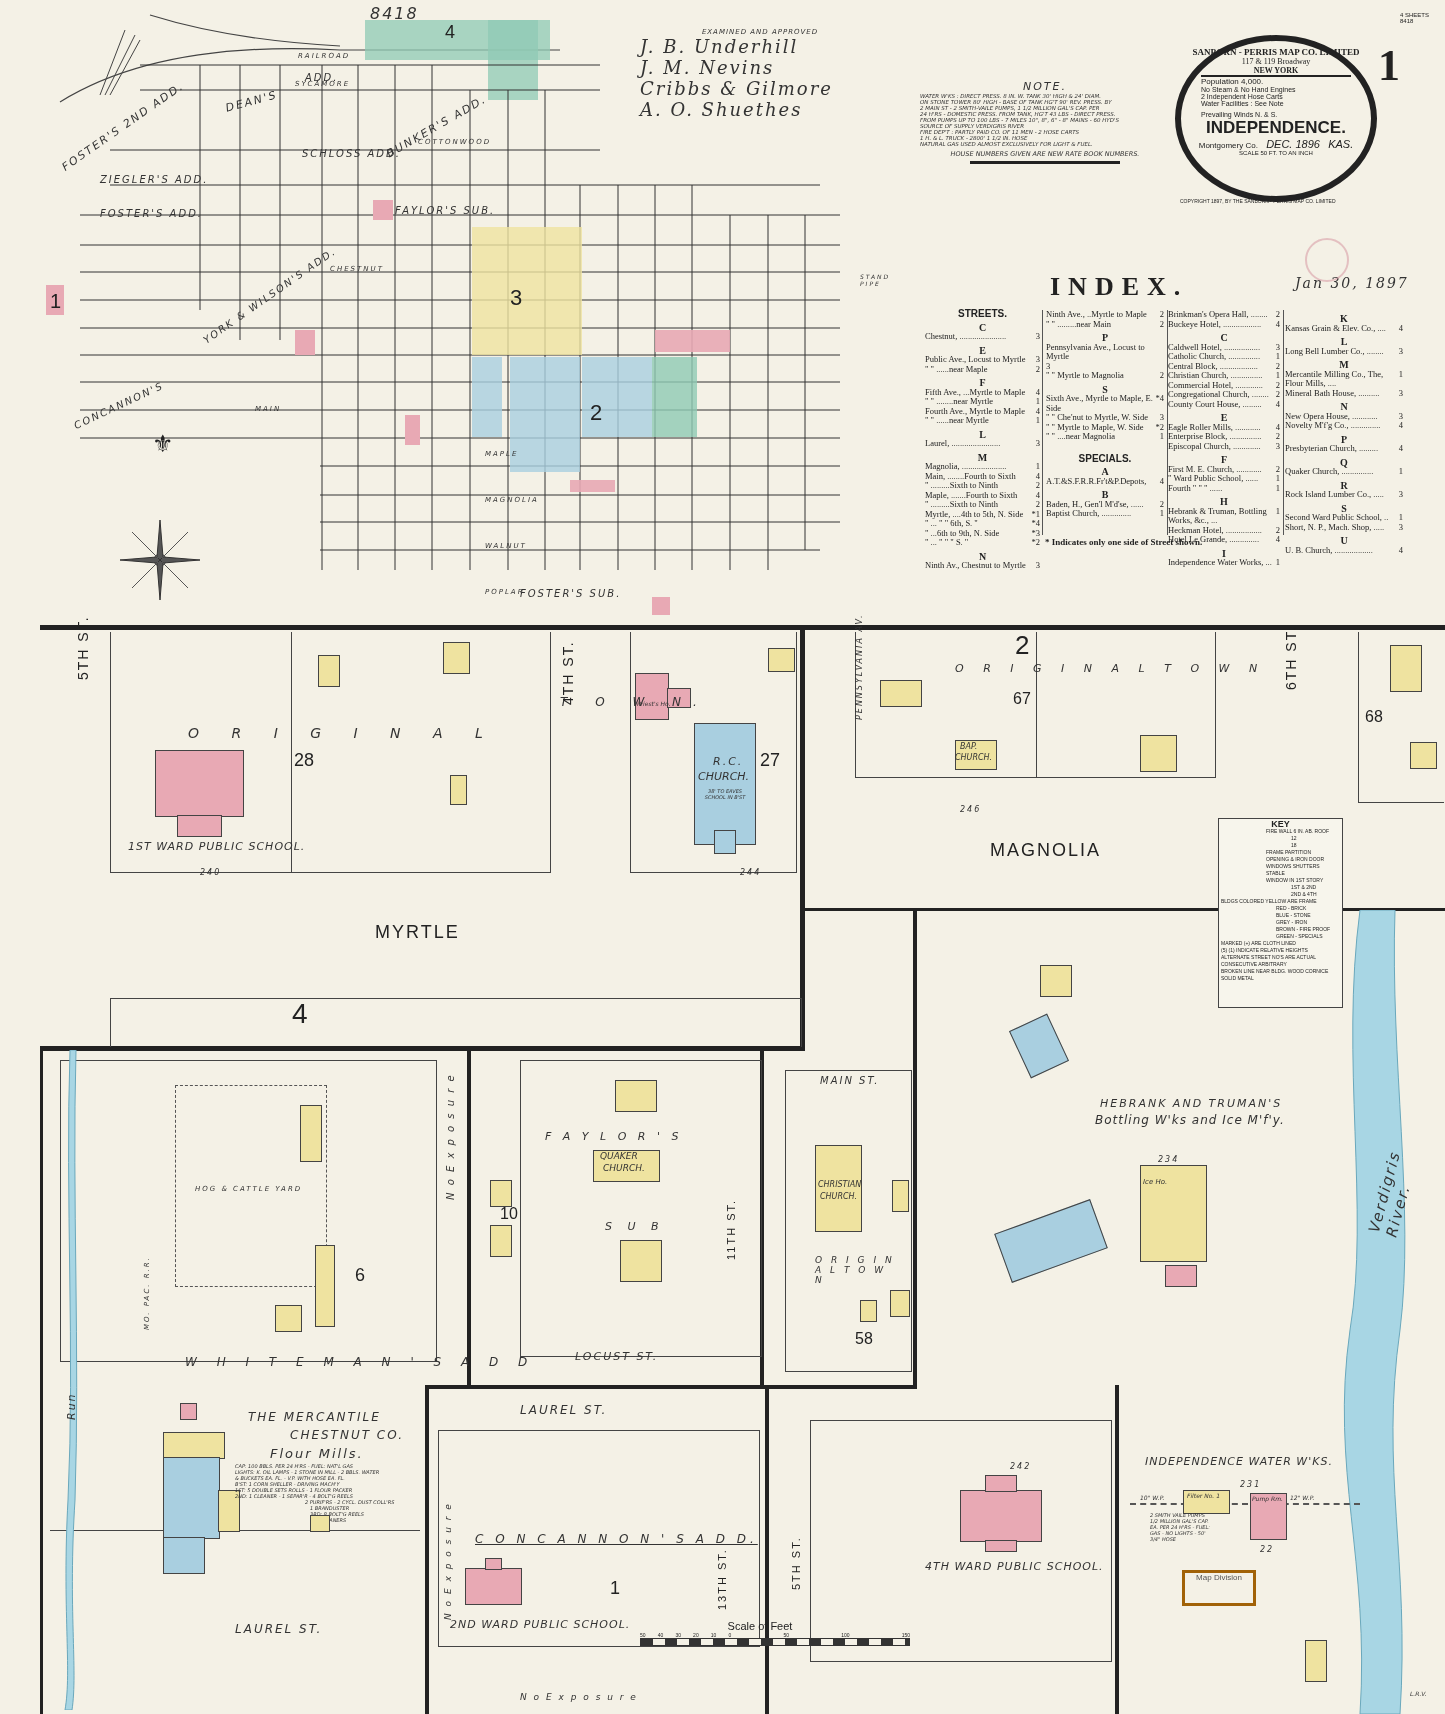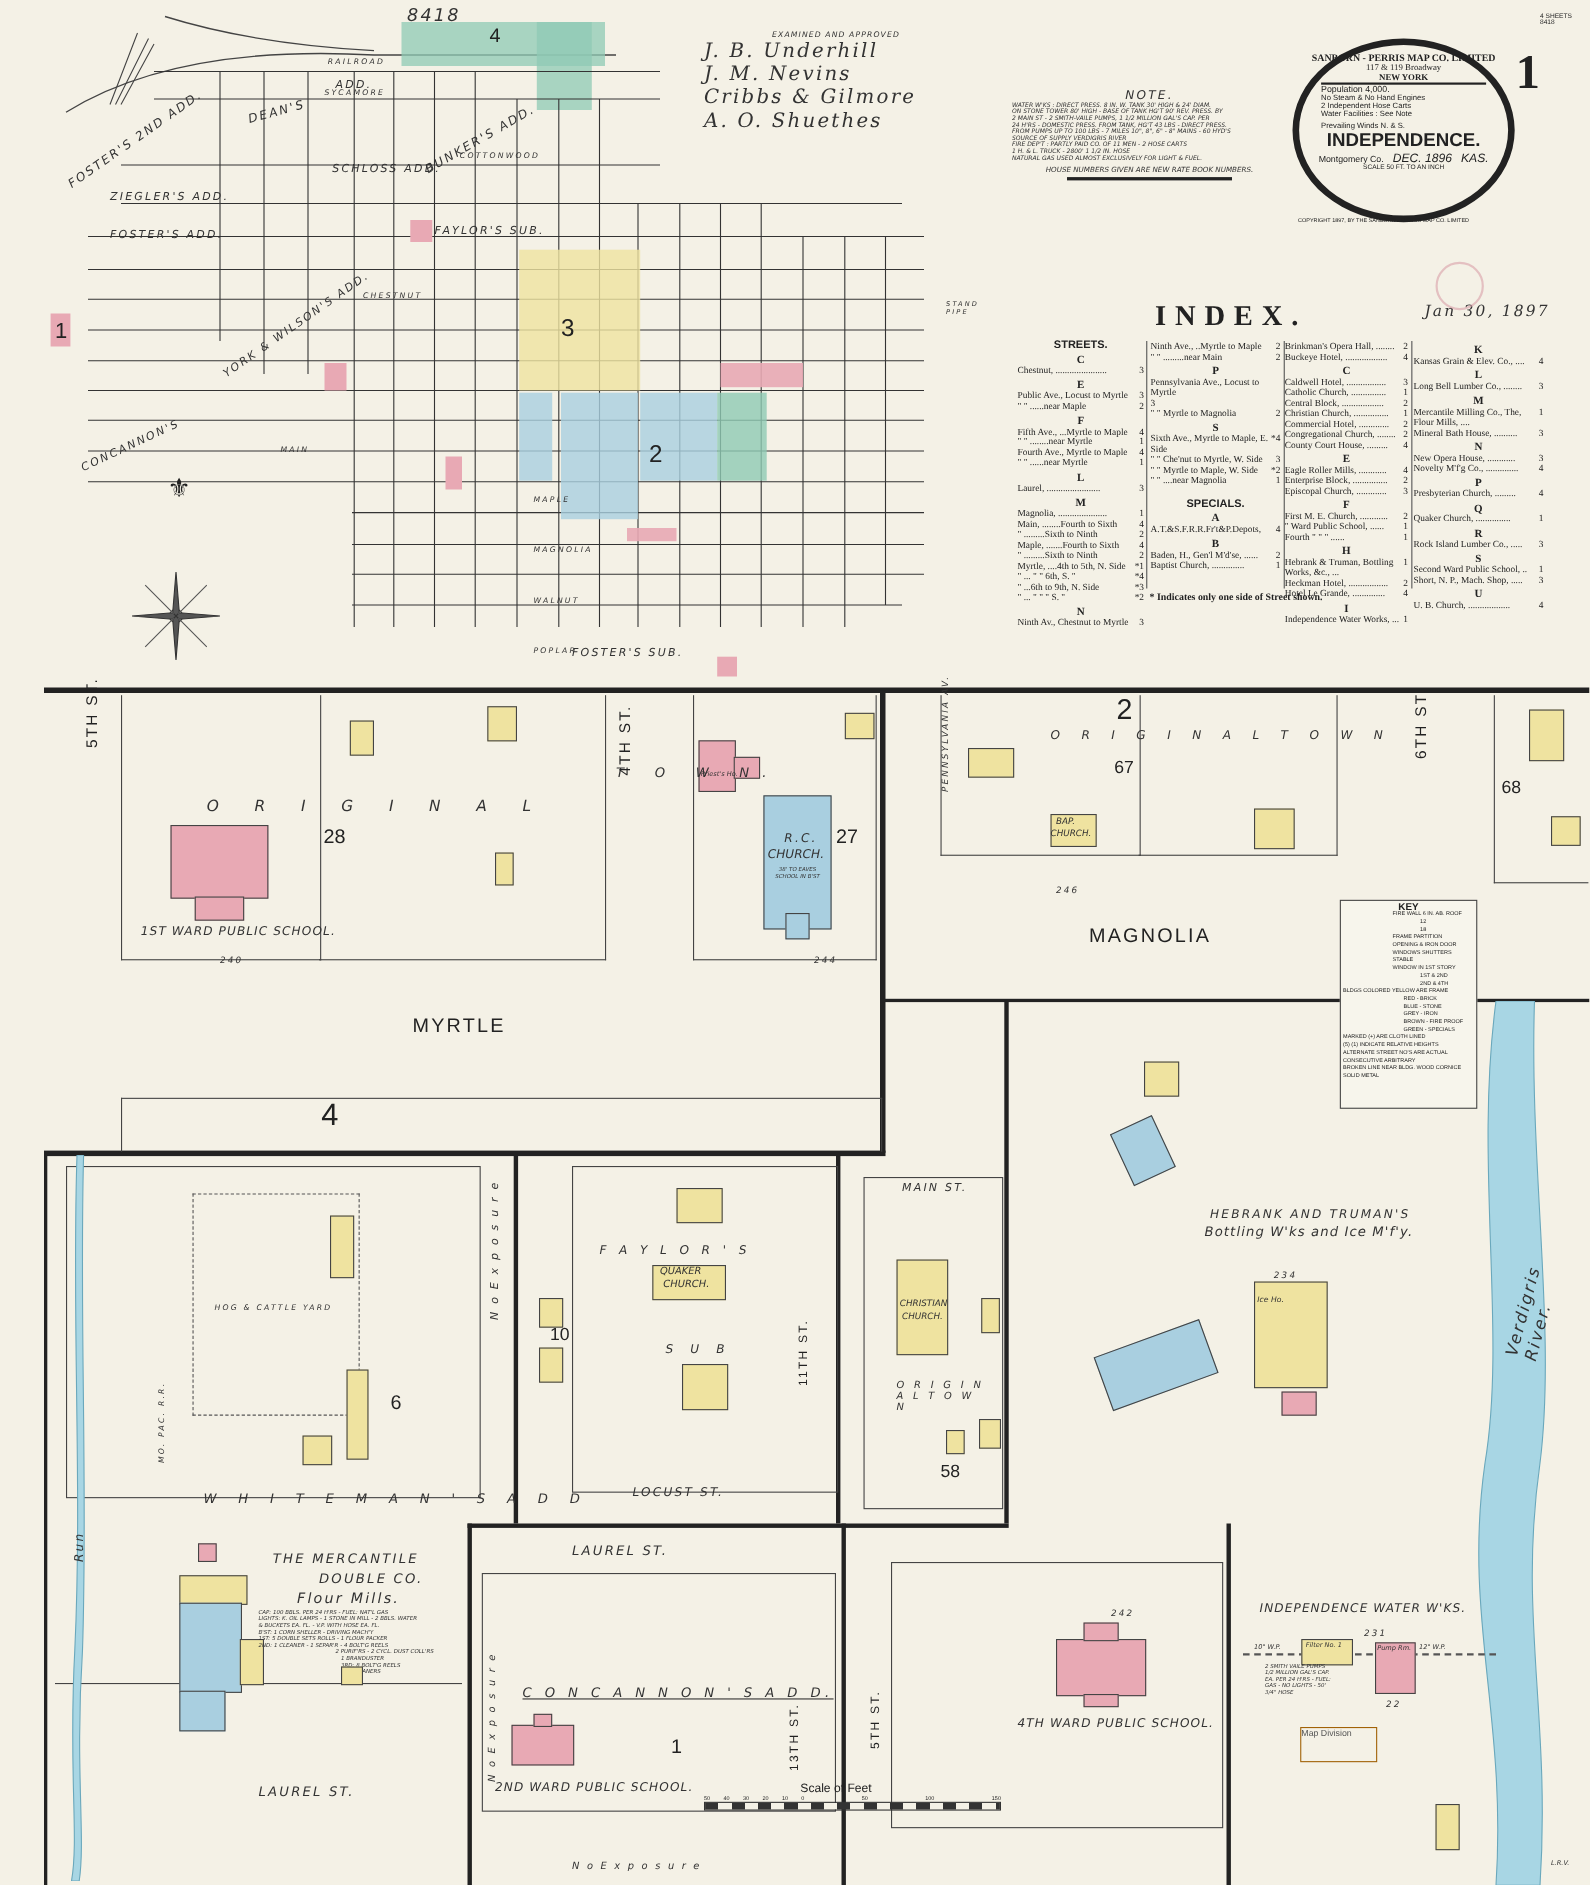--- a/index.html
+++ b/index.html
@@ -572,21 +572,21 @@
 <div class="bldg blue" style="left:1000px;top:1215px;width:100px;height:50px;transform:rotate(-20deg);"></div>
 <div class="bldg yellow" style="left:1040px;top:965px;width:30px;height:30px;"></div>
 <div class="bldg pink" style="left:1165px;top:1265px;width:30px;height:20px;"></div>
 
 <div class="bldg pink" style="left:180px;top:1403px;width:15px;height:15px;"></div>
 <div class="bldg yellow" style="left:163px;top:1432px;width:60px;height:25px;"></div>
 <div class="bldg blue" style="left:163px;top:1457px;width:55px;height:80px;"></div>
 <div class="bldg blue" style="left:163px;top:1537px;width:40px;height:35px;"></div>
 <div class="bldg yellow" style="left:218px;top:1490px;width:20px;height:40px;"></div>
 <span class="abs hand" style="left:248px;top:1410px;font-size:12px;">THE MERCANTILE</span>
-<span class="abs hand" style="left:290px;top:1428px;font-size:12px;">DOUBLE CO.</span>
+<span class="abs hand" style="left:290px;top:1428px;font-size:12px;">CHESTNUT CO.</span>
 <span class="abs hand" style="left:270px;top:1446px;font-size:13px;">Flour Mills.</span>
 <div class="abs" style="left:235px;top:1463px;width:190px;">
   <div class="hand" style="font-size:5px;letter-spacing:0;white-space:nowrap;">CAP: 100 BBLS. PER 24 H'RS - FUEL: NAT'L GAS</div>
   <div class="hand" style="font-size:5px;letter-spacing:0;white-space:nowrap;">LIGHTS: K. OIL LAMPS - 1 STONE IN MILL - 2 BBLS. WATER</div>
   <div class="hand" style="font-size:5px;letter-spacing:0;white-space:nowrap;">&amp; BUCKETS EA. FL. - V.P. WITH HOSE EA. FL.</div>
   <div class="hand" style="font-size:5px;letter-spacing:0;white-space:nowrap;">B'ST: 1 CORN SHELLER - DRIVING MACH'Y</div>
   <div class="hand" style="font-size:5px;letter-spacing:0;white-space:nowrap;">1ST: 5 DOUBLE SETS ROLLS - 1 FLOUR PACKER</div>
   <div class="hand" style="font-size:5px;letter-spacing:0;white-space:nowrap;">2ND: 1 CLEANER - 1 SEPAR'R - 4 BOLT'G REELS</div>
   <div class="hand" style="font-size:5px;letter-spacing:0;white-space:nowrap;padding-left:70px;">2 PURIF'RS - 2 CYCL. DUST COLL'RS</div>
   <div class="hand" style="font-size:5px;letter-spacing:0;white-space:nowrap;padding-left:75px;">1 BRANDUSTER</div>
@@ -668,16 +668,16 @@
     <span>20</span>
     <span>10</span>
     <span>0</span>
     <span style="margin-left:40px;">50</span>
     <span style="margin-left:40px;">100</span>
     <span style="margin-left:40px;">150</span>
   </div>
   <div style="height:6px;border:1px solid #333;background:repeating-linear-gradient(90deg,#333 0 12px,#f4f1e6 12px 24px);"></div>
 </div>
 
-<div class="abs" style="left:1182px;top:1570px;width:68px;height:30px;border:1px solid #a16207;font-size:8px;color:#555;">
+<div class="abs" style="left:1182px;top:1570px;width:68px;height:30px;border:3px solid #a16207;font-size:8px;text-align:center;color:#555;">
   <span>Map Division</span>
 </div>
 <span class="abs hand" style="left:1410px;top:1690px;font-size:6px;letter-spacing:0;">L.R.V.</span>
 
 </body></html>

